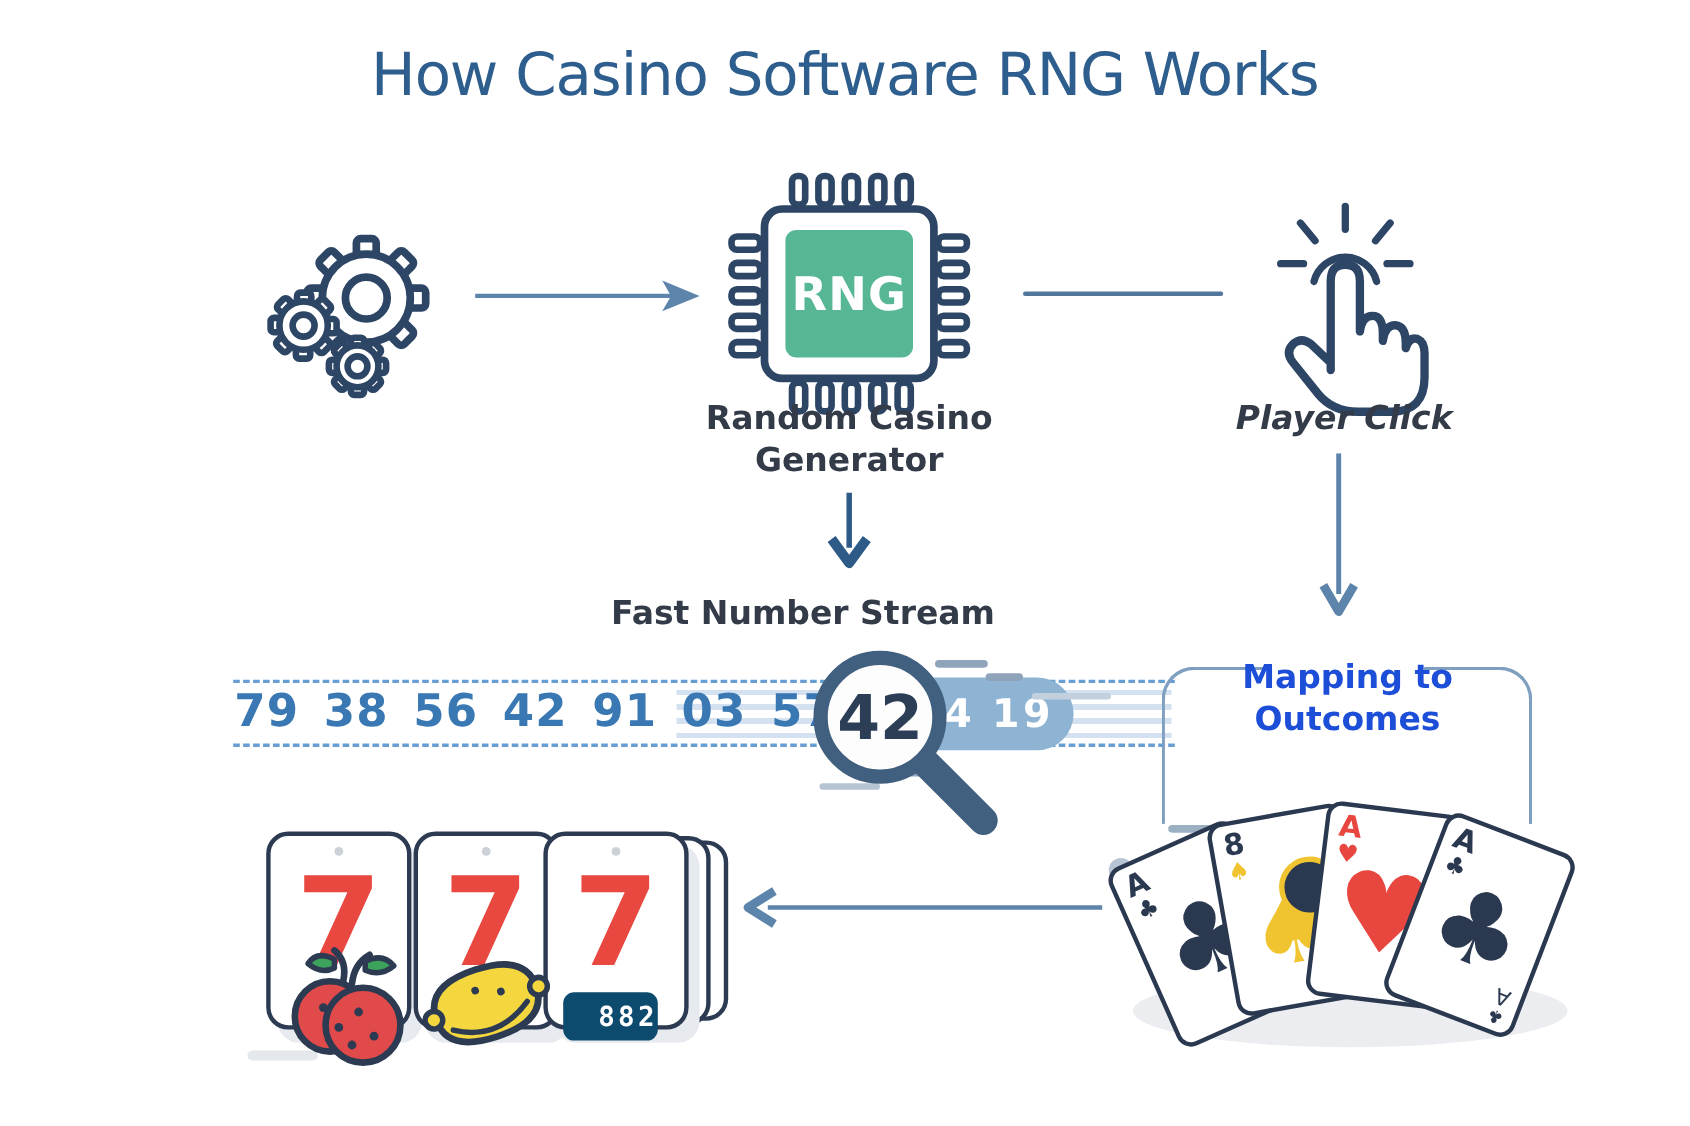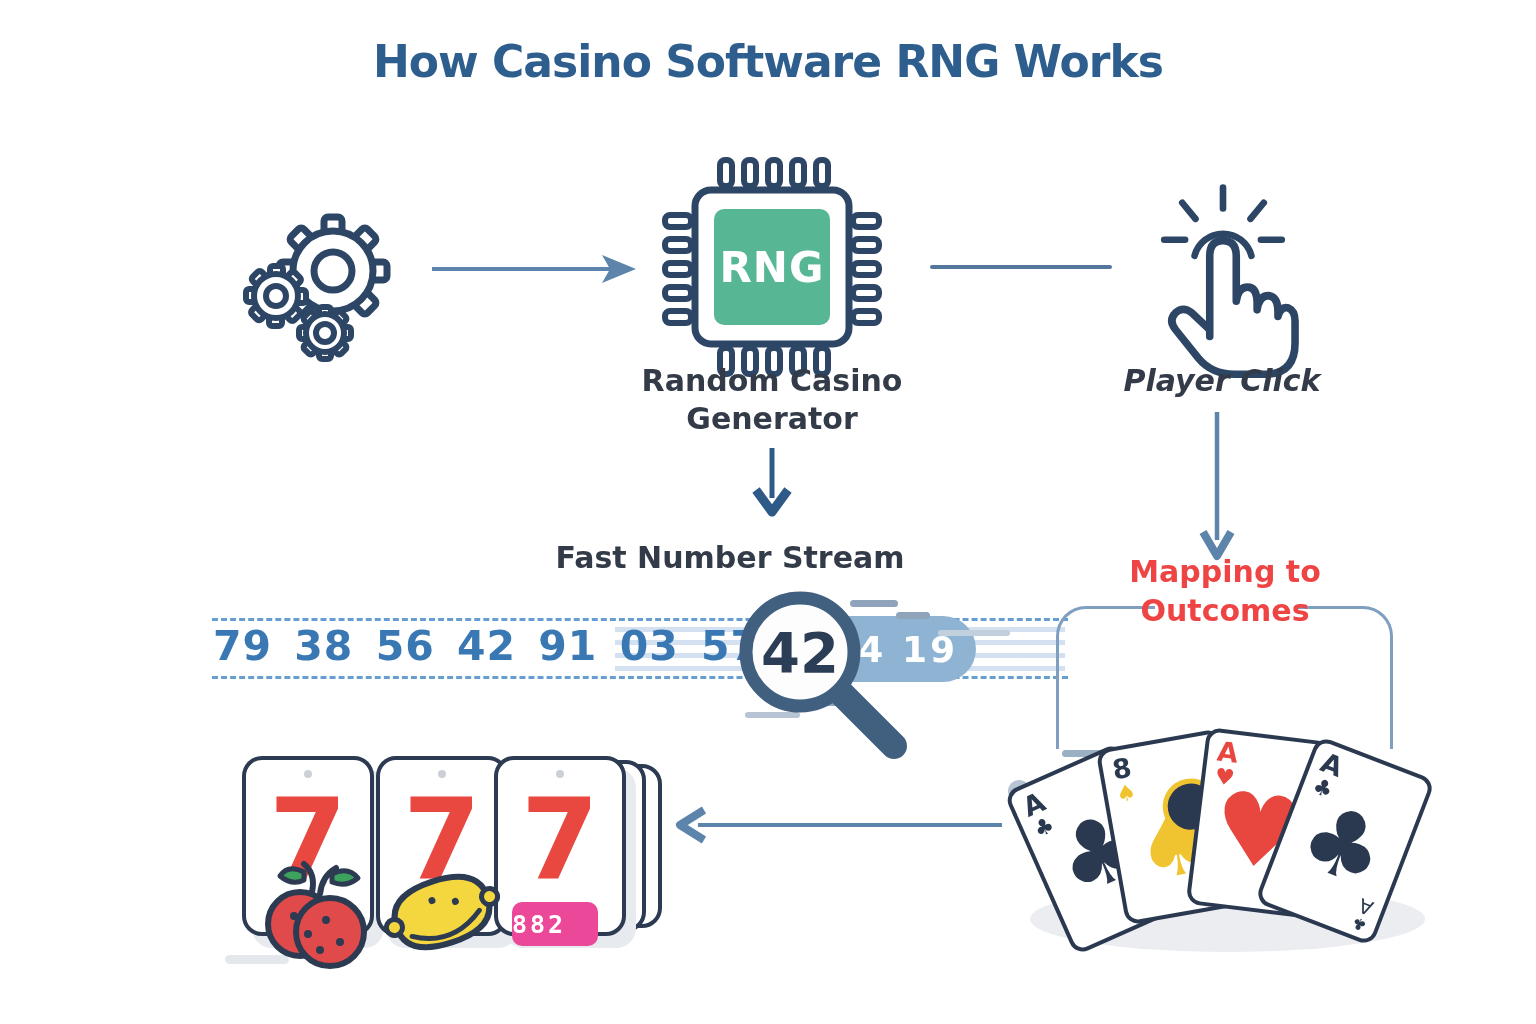--- a/index.html
+++ b/index.html
@@ -2,30 +2,30 @@
 <html><head>
 <meta charset="utf-8">
 <style>
   html,body{margin:0;padding:0;background:#fff;}
   .canvas{position:relative;width:1536px;height:1024px;background:#ffffff;overflow:hidden;
           font-family:"DejaVu Sans",sans-serif;}
 
   .abs{position:absolute;}
 
   
-  .title{left:0;right:0;top:36px;text-align:center;font-size:44px;font-weight:700;
+  .title{left:0;right:0;top:36px;text-align:center;font-size:54px;font-weight:400;
          color:#2e5e8e;letter-spacing:-1px;}
 
   
   .node-label{font-weight:700;font-size:30px;color:#333b49;text-align:center;line-height:38px;}
   .seed-label{left:160px;top:362px;width:300px;}
   .rng-label{left:622px;top:362px;width:300px;}
   .player-label{left:1072px;top:362px;width:300px;font-style:italic;}
-  .mapping-label{left:1115px;top:552px;width:220px;font-weight:700;font-size:30px;
-                 color:#ef4444;text-align:center;line-height:39px;}
+  .mapping-label{left:1115px;top:596px;width:220px;font-weight:700;font-size:30px;
+                 color:#1d4ed8;text-align:center;line-height:39px;}
 
   
   .bracket-l{left:1056px;top:606px;width:96px;height:140px;border-left:3px solid #7f9fc0;
              border-top:3px solid #7f9fc0;border-top-left-radius:30px;}
   .bracket-r{left:1294px;top:606px;width:96px;height:140px;border-right:3px solid #7f9fc0;
              border-top:3px solid #7f9fc0;border-top-right-radius:30px;}
 
   
   .line-right{left:930px;top:265px;width:182px;height:4px;background:#53779c;border-radius:2px;}
 
@@ -58,22 +58,22 @@
   .t1{left:242px;top:756px;z-index:3;}
   .t2{left:376px;top:756px;z-index:3;}
   .t3{left:494px;top:756px;z-index:3;}
   .stackA{left:514px;top:760px;width:124px;height:164px;background:#fff;border:4px solid #2c3a52;
           border-radius:20px;z-index:2;}
   .stackB{left:530px;top:764px;width:124px;height:156px;background:#fff;border:4px solid #2c3a52;
           border-radius:20px;z-index:1;}
   .tile-dot{position:absolute;top:10px;left:50%;margin-left:-4px;width:8px;height:8px;
             border-radius:50%;background:#ccd1d8;}
   .seven{font-size:112px;font-weight:800;color:#e84840;line-height:1;margin-top:-14px;}
-  .counter{left:512px;top:902px;width:86px;height:44px;background:#ec4899;border-radius:10px;
-           display:flex;align-items:center;justify-content:flex-start;z-index:4;}
+  .counter{left:512px;top:902px;width:86px;height:44px;background:#0c4a6e;border-radius:10px;
+           display:flex;align-items:center;justify-content:flex-end;z-index:4;}
   .counter-text{font-family:"DejaVu Sans Mono",monospace;font-size:25px;font-weight:700;
                 color:#ffffff;letter-spacing:3px;}
   .slot-wisp{left:225px;top:955px;width:64px;height:9px;border-radius:5px;background:#e4e8ec;}
 
   
   .cards-shadow{left:1030px;top:886px;width:395px;height:66px;border-radius:50%;background:#ebedf1;z-index:0;}
   .card{position:absolute;width:118px;height:170px;background:#fff;border:4px solid #2b3950;
         border-radius:14px;}
   .c1{left:1034px;top:760px;transform:rotate(-24deg);z-index:1;}
   .c2{left:1110px;top:738px;transform:rotate(-10deg);z-index:2;}

